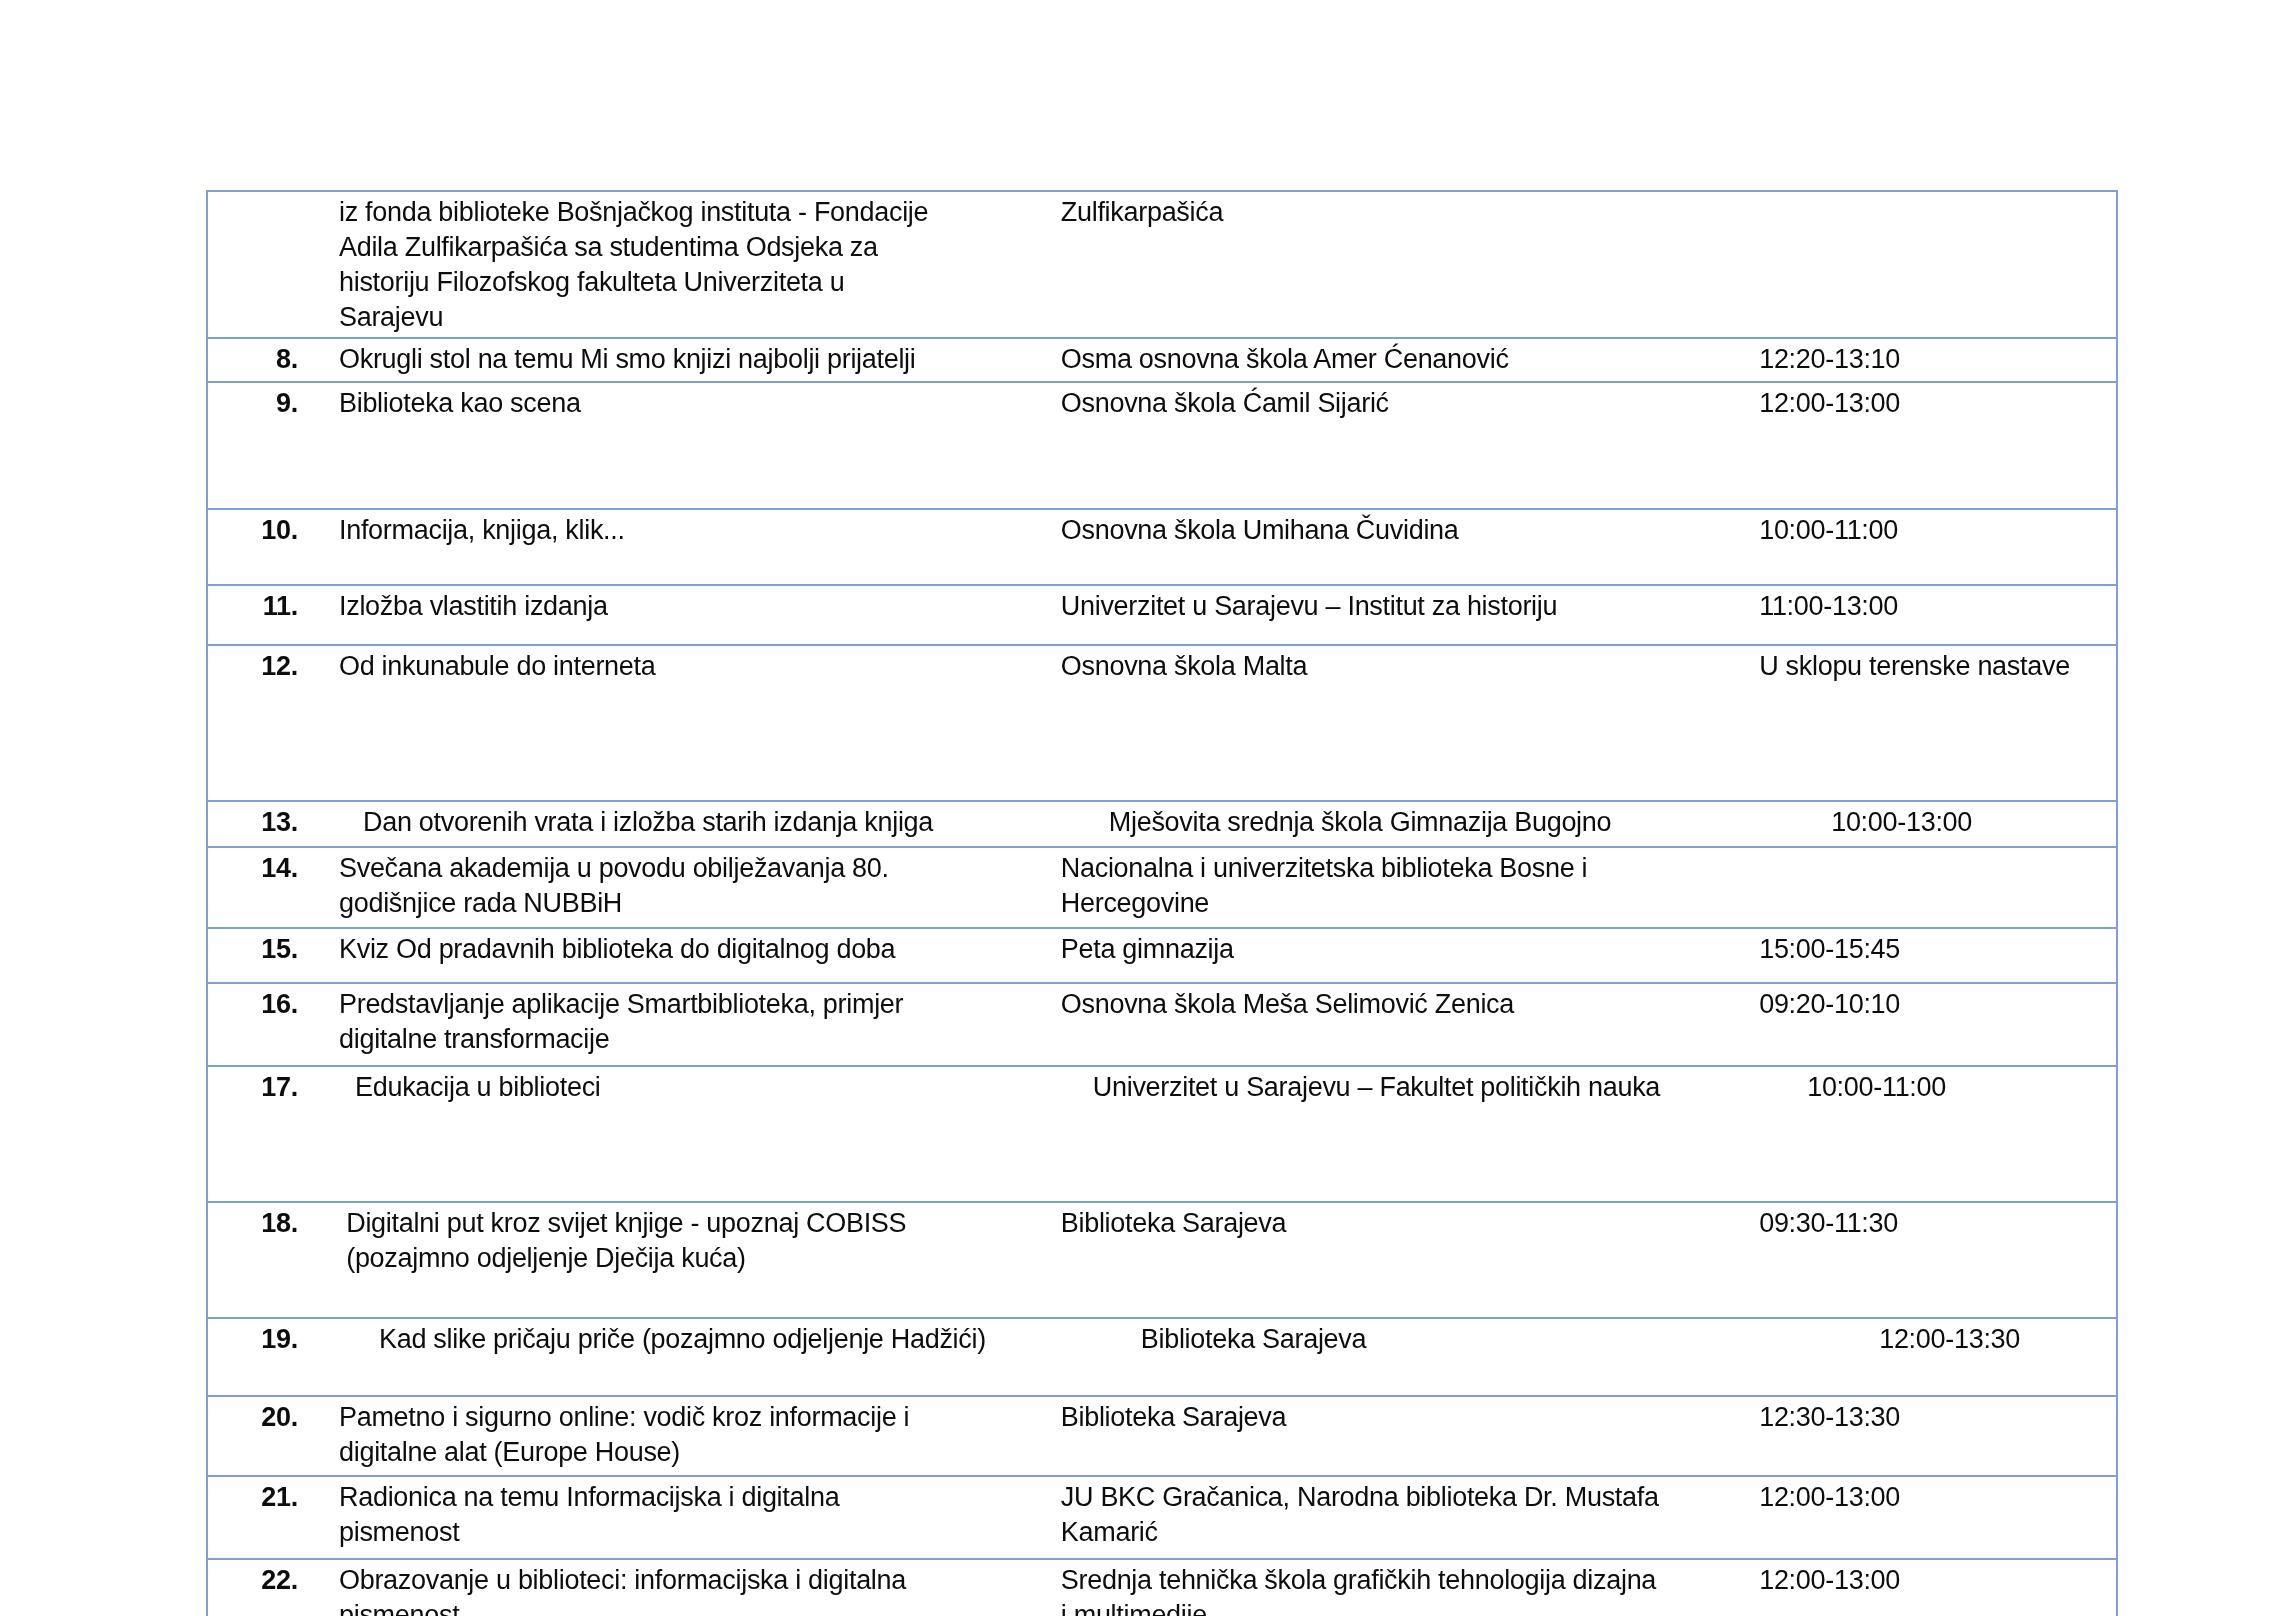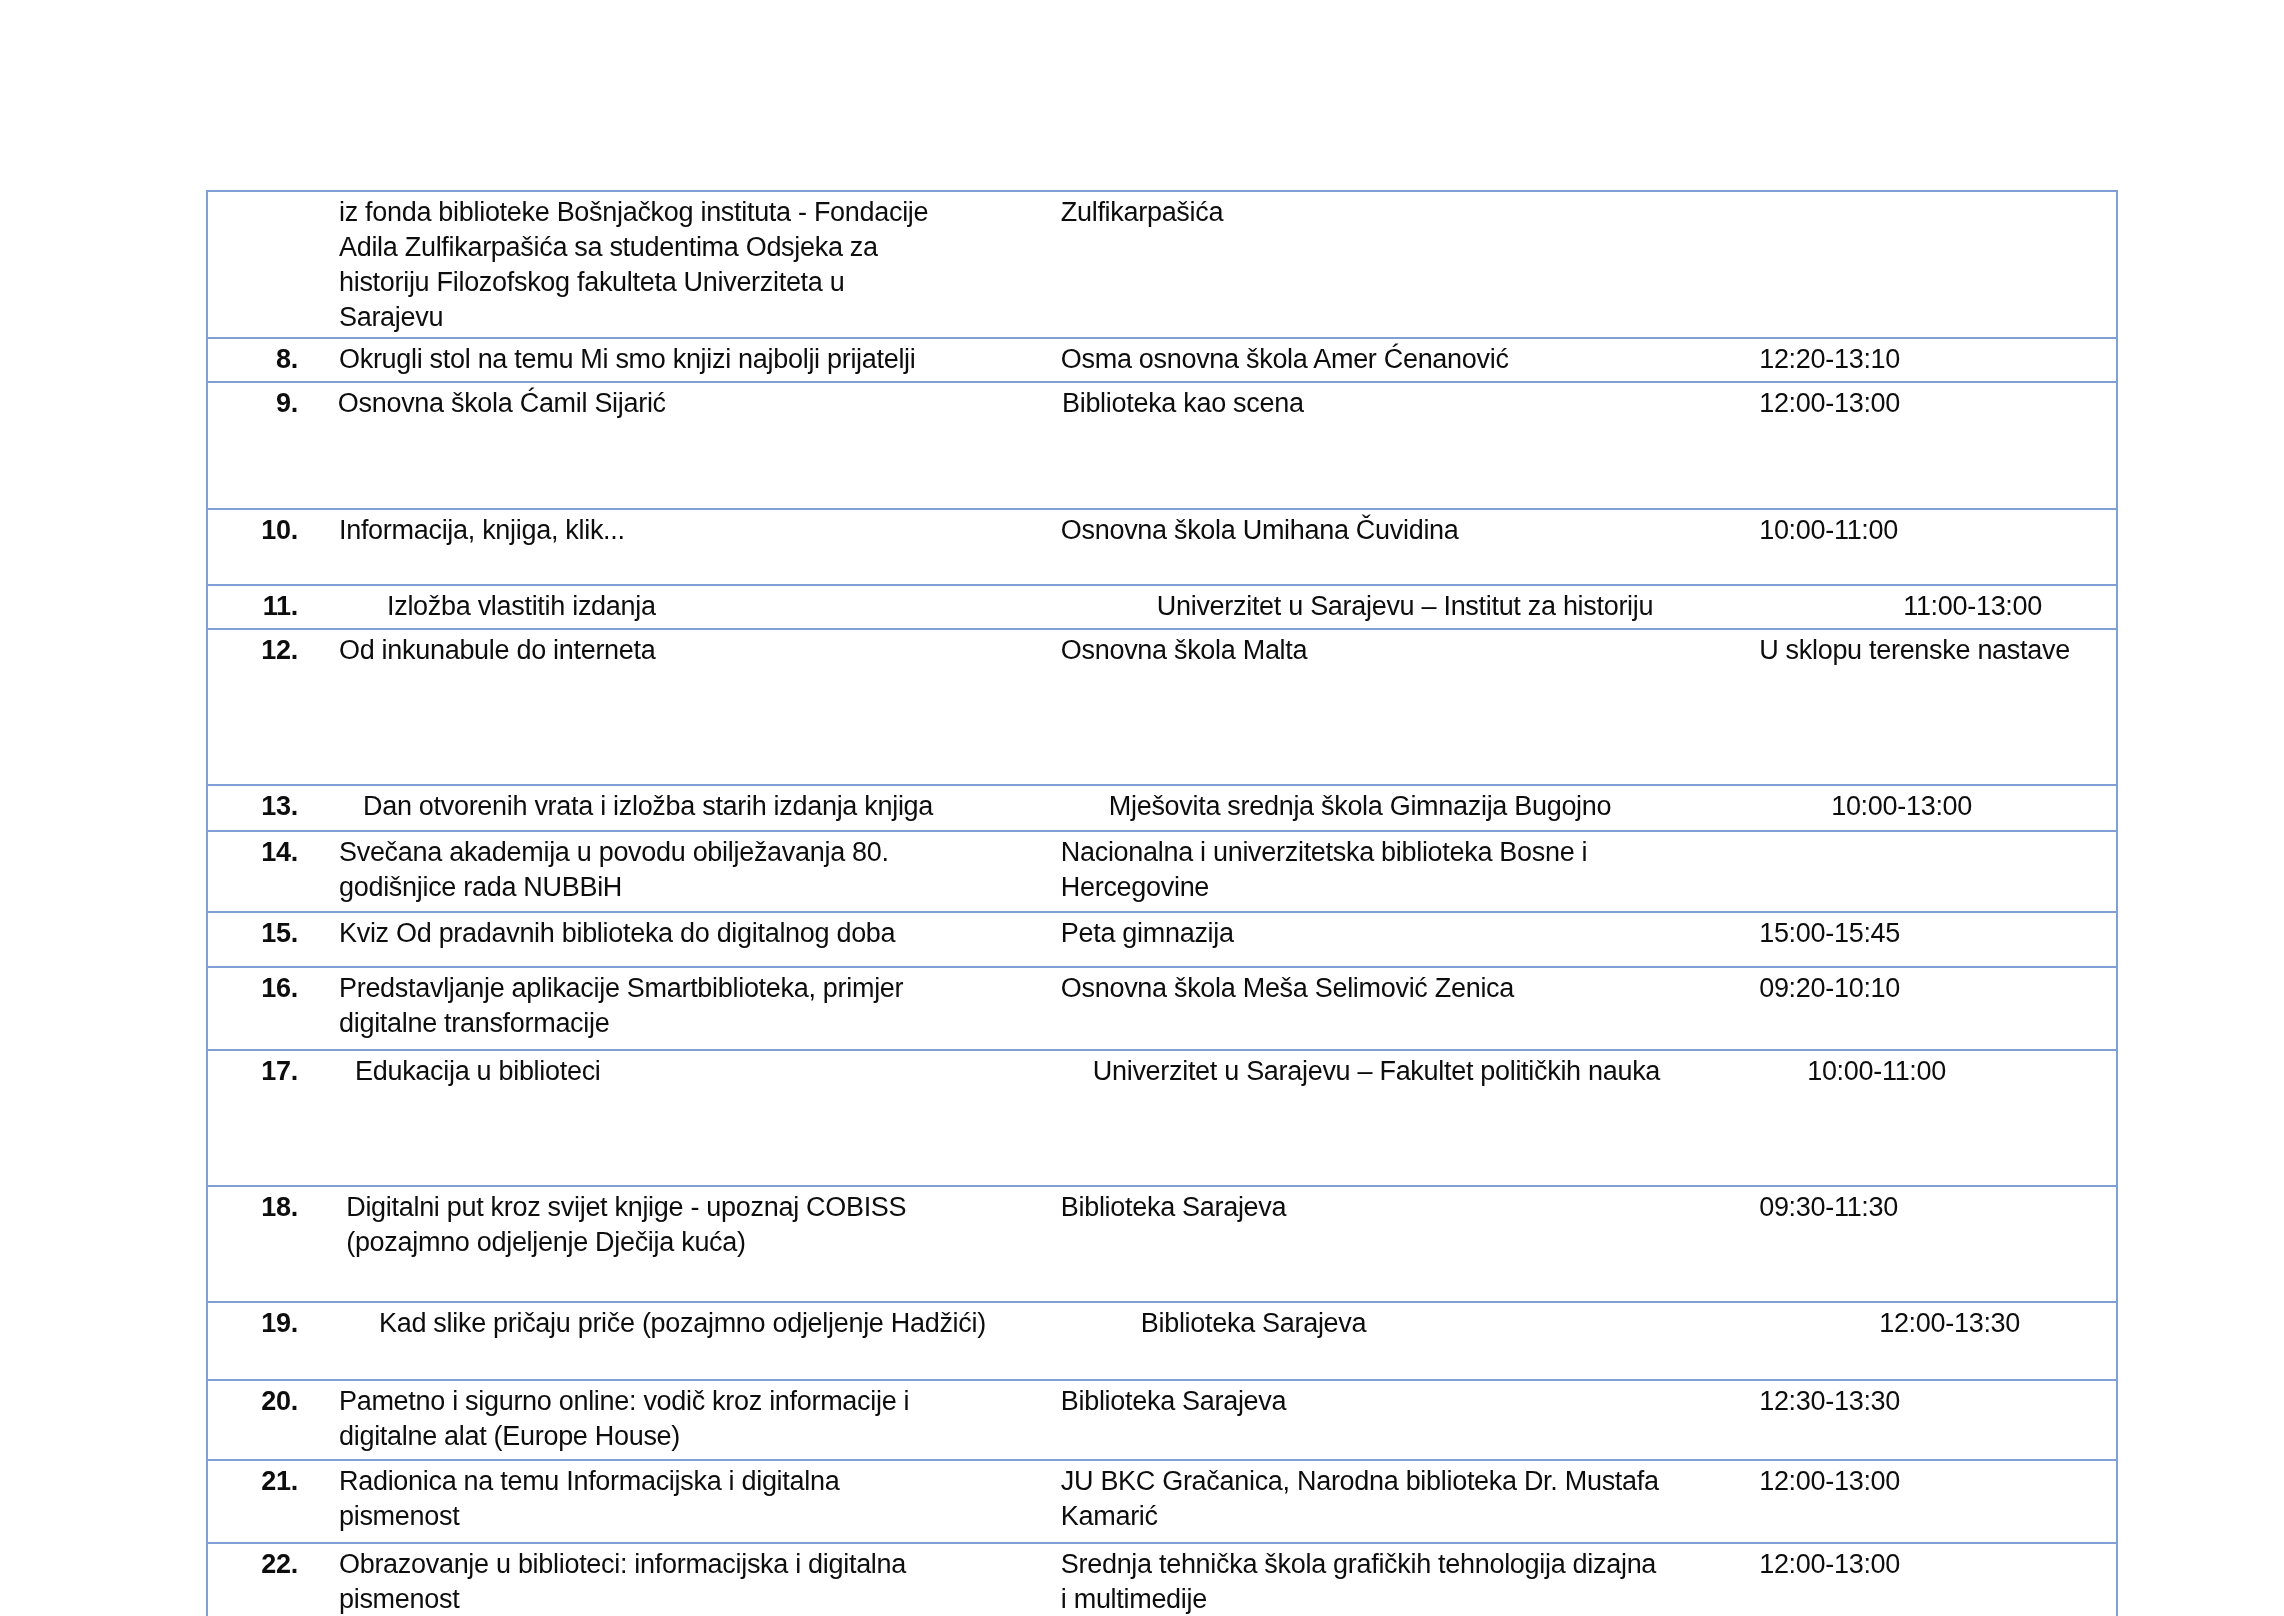--- a/index.html
+++ b/index.html
@@ -62,31 +62,31 @@
       <div class="cell time-cell"></div>
     </div>
     <div class="t-row" style="height: 44px;">
       <div class="cell num-cell">8.</div>
       <div class="cell event-cell"><span class="line">Okrugli stol na temu Mi smo knjizi najbolji prijatelji</span></div>
       <div class="cell inst-cell"><span class="line">Osma osnovna škola Amer Ćenanović</span></div>
       <div class="cell time-cell">12:20-13:10</div>
     </div>
     <div class="t-row" style="height: 83px;">
       <div class="cell num-cell">9.</div>
+      <div class="cell event-cell"><span class="line">Biblioteka kao scena</span></div>
       <div class="cell inst-cell"><span class="line">Osnovna škola Ćamil Sijarić</span></div>
-      <div class="cell event-cell"><span class="line">Biblioteka kao scena</span></div>
       <div class="cell time-cell">12:00-13:00</div>
     </div>
     <div class="t-row" style="height: 76px; margin-top: 44px;">
       <div class="cell num-cell">10.</div>
       <div class="cell event-cell"><span class="line">Informacija, knjiga, klik...</span></div>
       <div class="cell inst-cell"><span class="line">Osnovna škola Umihana Čuvidina</span></div>
       <div class="cell time-cell">10:00-11:00</div>
     </div>
-    <div class="t-row" style="height: 44px; gap: 48px;">
+    <div class="t-row" style="height: 60px;">
       <div class="cell num-cell">11.</div>
       <div class="cell event-cell"><span class="line">Izložba vlastitih izdanja</span></div>
       <div class="cell inst-cell"><span class="line">Univerzitet u Sarajevu – Institut za historiju</span></div>
       <div class="cell time-cell">11:00-13:00</div>
     </div>
     <div class="t-row" style="height: 156px;">
       <div class="cell num-cell">12.</div>
       <div class="cell event-cell"><span class="line">Od inkunabule do interneta</span></div>
       <div class="cell inst-cell"><span class="line">Osnovna škola Malta</span></div>
       <div class="cell time-cell">U sklopu terenske nastave</div>

